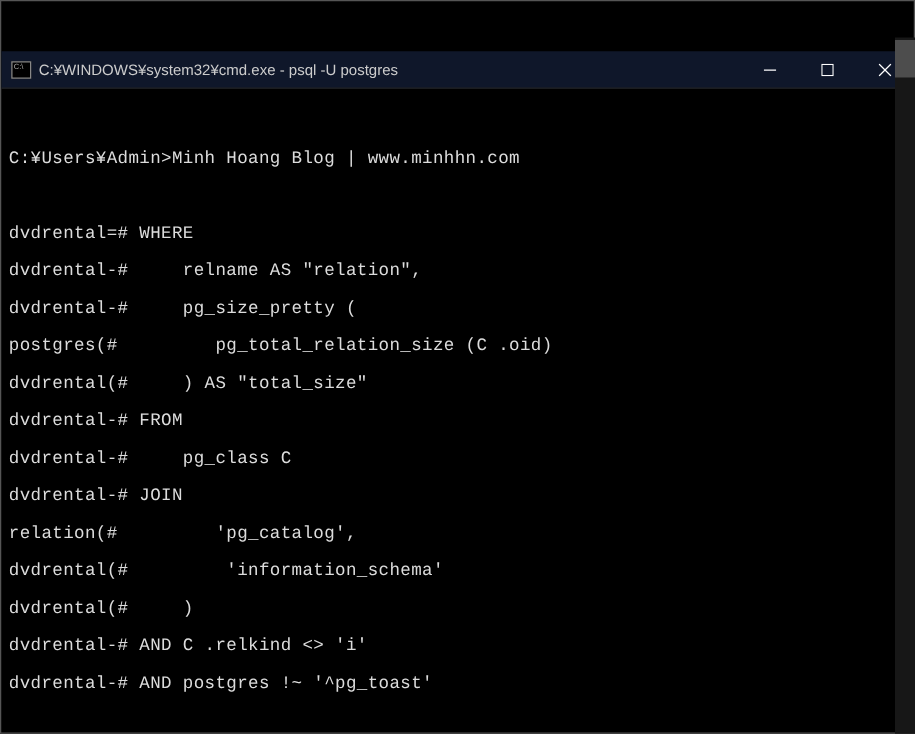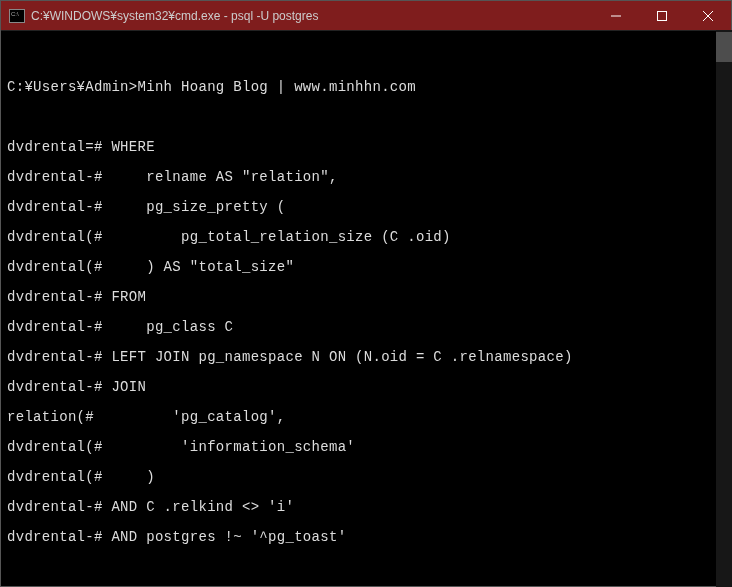--- a/index.html
+++ b/index.html
@@ -8,26 +8,27 @@
       height: 587px;
       background: #000;
       font-family: 'Consolas', 'Courier New', monospace;
       font-size: 13px;
       color: #c0c0c0;
       overflow: hidden;
       border: 1px solid #555;
     }
     .titlebar {
       height: 30px;
-      background: #7f1d1d;
+      background: #0f172a;
       display: flex;
       align-items: center;
       justify-content: space-between;
       padding-left: 8px;
       border-bottom: 1px solid #222;
+      margin-top: 40px;
     }
     .titlebar-left {
       display: flex;
       align-items: center;
       gap: 6px;
       color: #ccc;
       font-size: 12px;
       font-family: 'Segoe UI', sans-serif;
     }
     .cmd-icon {
@@ -118,25 +119,24 @@
   <div class="scrollbar-thumb"></div>
 </div>
 
 <div class="terminal">
 <div> </div>
 <div>C:¥Users¥Admin&gt;Minh Hoang Blog | www.minhhn.com</div>
 <div> </div>
 <div>dvdrental=# WHERE</div>
 <div>dvdrental-#     relname AS "relation",</div>
 <div>dvdrental-#     pg_size_pretty (</div>
-<div>dvdrental(#         pg_total_relation_size (C .oid)</div>
+<div>postgres(#         pg_total_relation_size (C .oid)</div>
 <div>dvdrental(#     ) AS "total_size"</div>
 <div>dvdrental-# FROM</div>
 <div>dvdrental-#     pg_class C</div>
-<div>dvdrental-# LEFT JOIN pg_namespace N ON (N.oid = C .relnamespace)</div>
 <div>dvdrental-# JOIN</div>
 <div>relation(#         'pg_catalog',</div>
 <div>dvdrental(#         'information_schema'</div>
 <div>dvdrental(#     )</div>
 <div>dvdrental-# AND C .relkind &lt;&gt; 'i'</div>
 <div>dvdrental-# AND postgres !~ '^pg_toast'</div>
 
 
 
 

